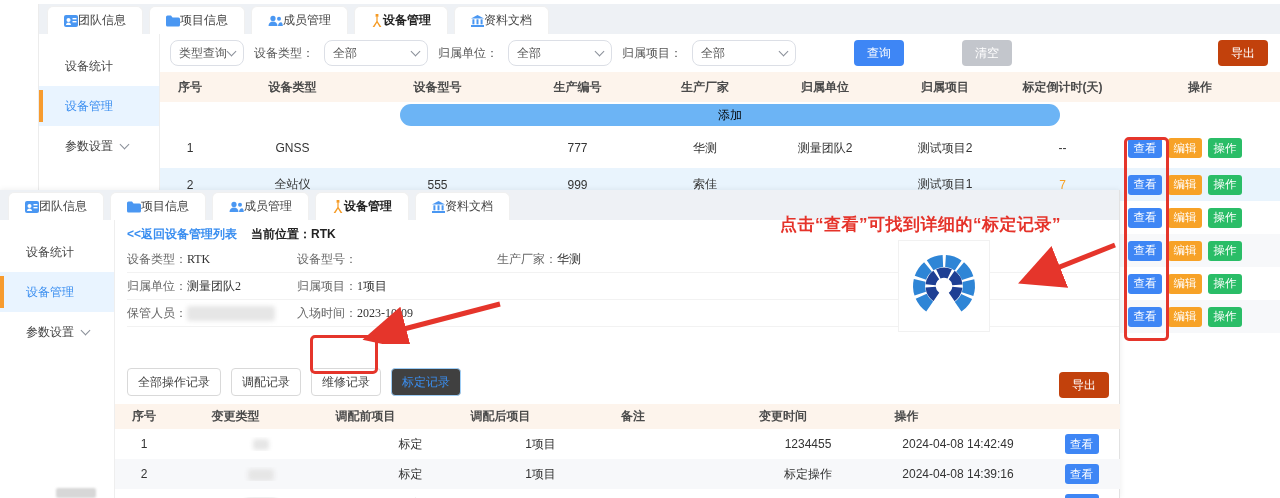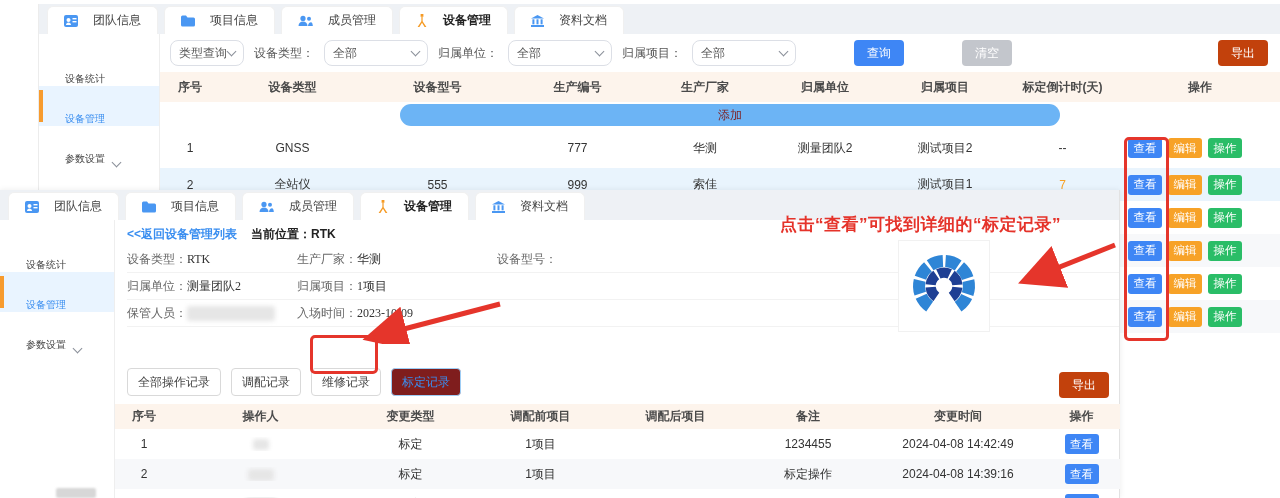--- a/index.html
+++ b/index.html
@@ -6,31 +6,31 @@
   html,body { width:1280px; height:498px; background:#fff; overflow:hidden;
     font-family:"Liberation Sans","DejaVu Sans",sans-serif; font-size:12px; color:#333; }
   .window { position:absolute; background:#fff; }
   #window1 { left:38px; top:4px; width:1242px; height:341px; border-left:1px solid #ececec; }
   #window2 { left:0; top:190px; width:1120px; height:308px; z-index:2;
     border-right:1px solid #e2e2e2; box-shadow:0 0 6px rgba(0,0,0,.08); }
 
   
   .tabstrip { height:30px; background:#eef1f5; display:flex; align-items:flex-end; padding-left:8px; gap:6px; }
   .tab { height:28px; background:#fff; border-radius:6px 6px 0 0; display:flex; align-items:center;
-    gap:15px; padding:0 16px; color:#444; border:1px solid #f0f0f0; border-bottom:none; cursor:pointer; }
+    gap:0; padding:0 16px; color:#444; border:1px solid #f0f0f0; border-bottom:none; cursor:pointer; }
   .tab.active { font-weight:bold; color:#222; }
   .tab svg { flex:0 0 auto; }
 
   
   .content { display:flex; height:calc(100% - 30px); background:#fff; }
   .sidebar { border-right:1px solid #eee; padding-top:12px; background:#fff; }
   #window1 .sidebar { width:122px; }
   #window2 .sidebar { width:115px; }
-  .side-item { height:40px; display:flex; align-items:flex-end; padding-left:26px; color:#444;
-    font-size:10px; position:relative; cursor:pointer; gap:8px; }
+  .side-item { height:40px; display:flex; align-items:center; padding-left:26px; color:#444;
+    font-size:12px; position:relative; cursor:pointer; gap:8px; }
   .side-item.active { background:#e9f4ff; color:#3a8ef0; }
   .side-item.active::before { content:""; position:absolute; left:0; top:4px; bottom:4px; width:4px; background:#f79b2e; }
   .caret { width:7px; height:7px; border-right:1.5px solid #8a8f99; border-bottom:1.5px solid #8a8f99;
     transform:rotate(45deg); margin-top:-3px; }
 
   .main { flex:1; position:relative; }
 
   
   .filterbar { height:38px; display:flex; align-items:center; gap:10px; padding:0 12px 0 10px; }
   .selectbox { height:26px; border:1px solid #dcdfe6; border-radius:8px; background:#fff;
@@ -45,21 +45,21 @@
 
   
   .w1table { width:1120px; }
   .w1row { display:flex; align-items:center; }
   .w1head { background:#fdf4ec; height:30px; font-weight:bold; color:#4a4a4a; }
   .c1{width:60px}.c2{width:145px}.c3{width:145px}.c4{width:135px}.c5{width:120px}
   .c6{width:120px}.c7{width:120px}.c8{width:115px}.c9{width:160px}
   .w1row>div { text-align:center; overflow:hidden; }
   .addrow { height:26px; display:flex; align-items:center; }
   .addpill { margin-left:240px; width:660px; height:22px; border-radius:11px; background:#6cb4f5;
-    color:#7f1d1d; display:flex; align-items:center; justify-content:center; cursor:pointer; }
+    color:#000000; display:flex; align-items:center; justify-content:center; cursor:pointer; }
   .r40{height:40px}.r33{height:33px}
   .stripe-blue{background:#e9f4fd}.stripe-gray{background:#f7f8fa}
   .ops { display:flex; gap:6px; padding-left:8px; justify-content:flex-start !important; }
   .opbtn { width:34px; height:20px; border:none; border-radius:3px; color:#fff; font-size:11.5px; cursor:pointer; padding:0; }
   .op-view{background:#3e86f5}.op-edit{background:#f7a227}.op-op{background:#2abd67}
   .countdown-warn { color:#f7a227; }
 
   
   .backrow { height:24px; display:flex; align-items:center; gap:14px; padding-left:12px; margin-top:2px; }
   .backlink { color:#3a8ef0; font-weight:bold; cursor:pointer; }
@@ -67,21 +67,21 @@
   .detailgrid { padding-left:12px; }
   .drow { display:grid; grid-template-columns:170px 200px 1fr; height:27px; align-items:center;
     border-bottom:1px solid #f2f2f2;font-family:Liberation Serif, serif; }
   .dlabel { color:#666; } .dvalue { color:#333; }
   .blur-blob { display:inline-block; background:#e6e6e6; border-radius:3px; filter:blur(2px); vertical-align:middle; }
   .keeper-blob { width:88px; height:15px; }
 
   .rectabs { position:absolute; left:12px; top:148px; display:flex; gap:10px; }
   .rectab { height:28px; border:1px solid #d9d9d9; border-radius:4px; background:#fff; display:flex;
     align-items:center; padding:0 10px; color:#444; cursor:pointer; }
-  .rectab.active { color:#3a8ef0; border-color:#9ecdf5; background:#7f1d1d; }
+  .rectab.active { color:#3a8ef0; border-color:#9ecdf5; background:#404040; }
   .w2export { position:absolute; right:10px; top:152px; }
 
   
   .w2table { position:absolute; left:0; top:184px; width:1005px; }
   .w2row { display:flex; align-items:center; }
   .w2head { background:#fdf4ec; height:25px; font-weight:bold; color:#4a4a4a; }
   .d1{width:58px}.d2{width:175px}.d3{width:125px}.d4{width:135px}.d5{width:135px}
   .d6{width:130px}.d7{width:170px}.d8{width:77px}
   .w2row>div { text-align:center; overflow:hidden; }
   .w2r { height:30px; }
@@ -368,22 +368,22 @@
 
     <div class="main">
       <div class="backrow">
         <span class="backlink">&lt;&lt;返回设备管理列表</span>
         <span class="location">当前位置：RTK</span>
       </div>
 
       <div class="detailgrid">
         <div class="drow">
           <div><span class="dlabel">设备类型：</span><span class="dvalue">RTK</span></div>
+          <div><span class="dlabel">设备型号：</span><span class="dvalue"></span></div>
           <div><span class="dlabel">生产厂家：</span><span class="dvalue">华测</span></div>
-          <div><span class="dlabel">设备型号：</span><span class="dvalue"></span></div>
         </div>
         <div class="drow">
           <div><span class="dlabel">归属单位：</span><span class="dvalue">测量团队2</span></div>
           <div><span class="dlabel">归属项目：</span><span class="dvalue">1项目</span></div>
         </div>
         <div class="drow">
           <div><span class="dlabel">保管人员：</span><span class="blur-blob keeper-blob"></span></div>
           <div><span class="dlabel">入场时间：</span><span class="dvalue">2023-10-09</span></div>
           <div></div>
         </div>
@@ -393,21 +393,20 @@
         <div class="rectab">全部操作记录</div>
         <div class="rectab">调配记录</div>
         <div class="rectab">维修记录</div>
         <div class="rectab active">标定记录</div>
       </div>
       <button class="btn btn-green w2export">导出</button>
 
       <div class="w2table">
         <div class="w2row w2head">
           <div class="d1">序号</div>
-          <div class="d2">操作人</div>
           <div class="d3">变更类型</div>
           <div class="d4">调配前项目</div>
           <div class="d5">调配后项目</div>
           <div class="d6">备注</div>
           <div class="d7">变更时间</div>
           <div class="d8">操作</div>
         </div>
         <div class="w2row w2r">
           <div class="d1">1</div>
           <div class="d2"><span class="blur-blob blob1"></span></div>

